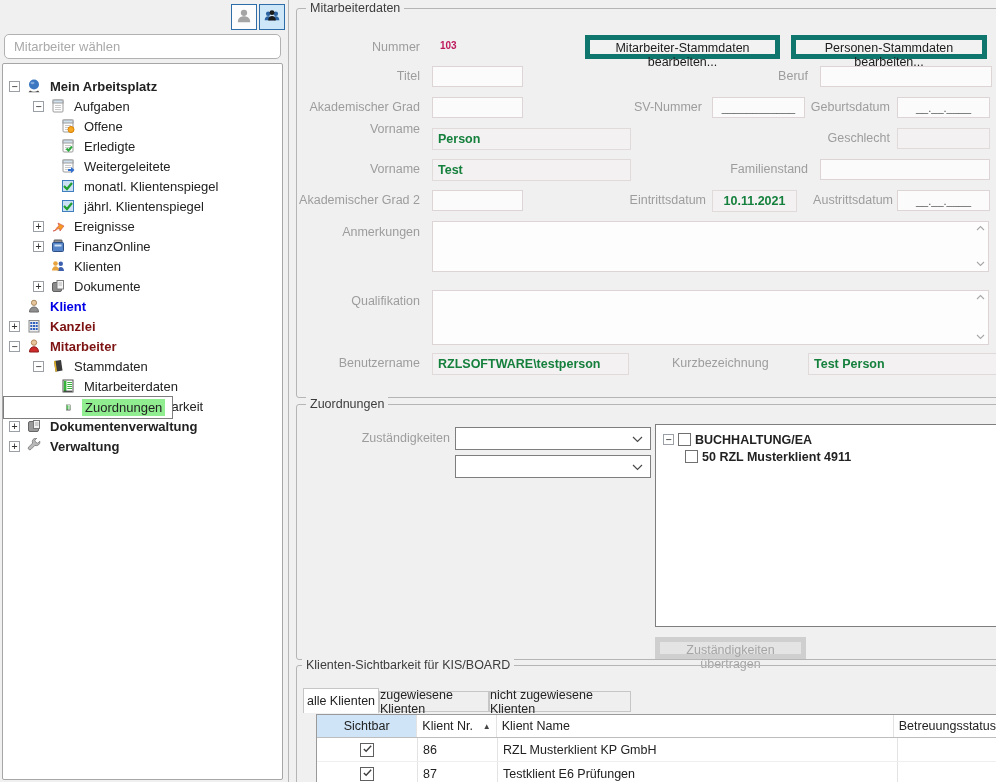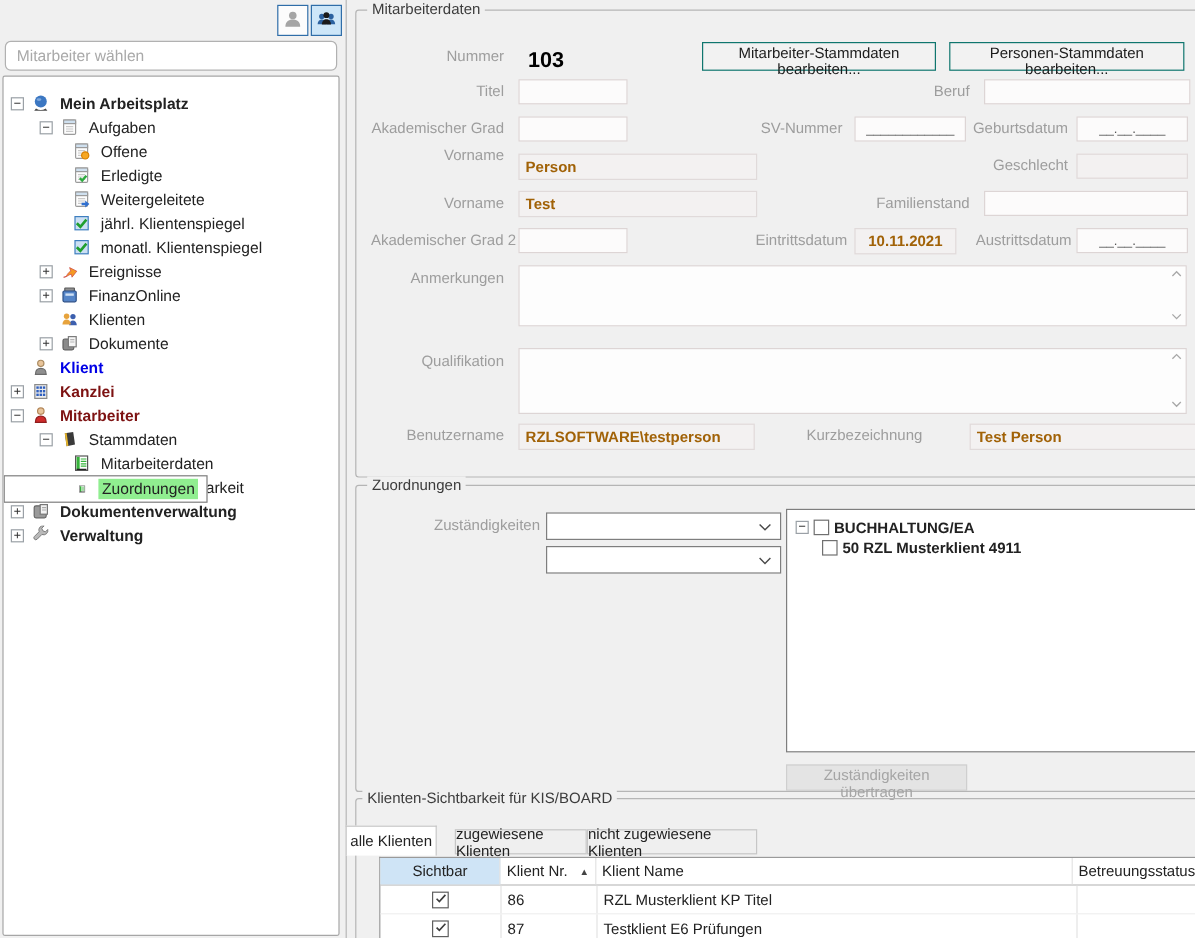--- a/index.html
+++ b/index.html
@@ -26,32 +26,32 @@
   .tlabel{padding:1px 3px}
   .trow.sel .tlabel{background:#90ee90}
   .b{font-weight:bold}
   #sep{position:absolute;left:288px;top:0;width:1px;height:782px;background:#b7b7b7}
   
   .grp{position:absolute;border:1px solid #b5b5b5;border-radius:3px;box-sizing:border-box}
   .legend{position:absolute;top:-8px;background:#f0f0f0;padding:0 4px;color:#3c3c3c;font-size:12.5px;white-space:nowrap}
   
   .flabel{position:absolute;color:#9d9d9d;text-align:right;white-space:nowrap}
   .inp{position:absolute;box-sizing:border-box;height:21px;border:1px solid #ddd5d5;background:#fcfbfb;
-       padding:0 5px;font:12.5px "Liberation Sans",sans-serif;color:#a16207;outline:none}
+       padding:0 5px;font:12.5px "Liberation Sans",sans-serif;color:#15803d;outline:none}
   .inp.filled{background:#f3f1f1;border-color:#e0dada;font-weight:bold;height:22px}
   .inp.mask{text-align:center;color:#555;font-size:11px;letter-spacing:0}
   .inp.center{text-align:center}
-  .btn{position:absolute;box-sizing:border-box;border:1px solid #0f766e;background:#f2f2f2;
+  .btn{position:absolute;box-sizing:border-box;border:5px solid #0f766e;background:#f2f2f2;
        font:12.5px "Liberation Sans",sans-serif;color:#1c1c1c;height:24px;cursor:pointer}
   .btn.disabled{background:#e4e4e4;border-color:#cfcfcf;color:#a5a5a5}
   .ta{position:absolute;box-sizing:border-box;border:1px solid #ddd5d5;background:#fdfdfd;resize:none;
       padding:2px 14px 2px 5px;font:12.5px "Liberation Sans",sans-serif;outline:none}
   .sarrow{position:absolute;width:9px;height:6px}
   .sarrow svg{width:9px;height:6px;display:block}
-  .gval{position:absolute;font-weight:bold;color:#000000;font-size:18px}
+  .gval{position:absolute;font-weight:bold;color:#be185d;font-size:10px}
   
   .sel{position:absolute;box-sizing:border-box;height:23px;background:#fff;border:1px solid #7e7e7e;
        display:flex;align-items:center;justify-content:flex-end;padding-right:7px;cursor:pointer}
   .sel svg{width:11px;height:7px}
   #zu-tree{position:absolute;left:655px;top:424px;width:345px;height:203px;background:#fff;
            border:1px solid #7e7e7e;box-sizing:border-box;padding-top:6px}
   .zrow{display:flex;align-items:center;height:17px;gap:4px;font-weight:bold;font-size:12.5px}
   .zrow.z0{padding-left:7px}.zrow.z1{padding-left:29px}
   .cb{width:13px;height:13px;border:1px solid #707070;background:#fff;flex:0 0 13px;box-sizing:border-box}
   
@@ -161,31 +161,31 @@
         <span class="tlabel">Weitergeleitete</span>
       </div>
       <div class="trow lvl2">
         <span class="exp"></span>
         <span class="ticon">
           <svg viewBox="0 0 16 16">
             <rect x="2.5" y="2.5" width="11" height="11" fill="#cce0f4" stroke="#3f7fbf"></rect>
             <path d="M4 8 l3 3 5-6" stroke="#1f9f2f" stroke-width="2.2" fill="none"></path>
           </svg>
         </span>
-        <span class="tlabel">jährl. Klientenspiegel</span>
+        <span class="tlabel">monatl. Klientenspiegel</span>
       </div>
       <div class="trow lvl2">
         <span class="exp"></span>
         <span class="ticon">
           <svg viewBox="0 0 16 16">
             <rect x="2.5" y="2.5" width="11" height="11" fill="#cce0f4" stroke="#3f7fbf"></rect>
             <path d="M4 8 l3 3 5-6" stroke="#1f9f2f" stroke-width="2.2" fill="none"></path>
           </svg>
         </span>
-        <span class="tlabel">monatl. Klientenspiegel</span>
+        <span class="tlabel">jährl. Klientenspiegel</span>
       </div>
       <div class="trow lvl1">
         <span class="exp box">+</span>
         <span class="ticon">
           <svg viewBox="0 0 16 16">
             <path d="M3 13 C6 13 6 9 9 8 L8 5 L14 8 L10 13 L9.5 10.5 C6 11 6.5 13 3 13 z" fill="#f59a23" stroke="#c44" stroke-width="0.6"></path>
           </svg>
         </span>
         <span class="tlabel">Ereignisse</span>
       </div>
@@ -374,21 +374,21 @@
   <span class="flabel" style="left:300px;top:122px;width:120px">Vorname</span>
   <input class="inp filled" style="left: 432px; top: 128px; width: 199px;" value="Person">
   <span class="flabel" style="left:800px;top:131px;width:90px">Geschlecht</span>
   <input class="inp" style="left: 897px; top: 128px; width: 93px; background: rgb(243, 241, 241); border-color: rgb(224, 218, 218);" value="">
 
   <span class="flabel" style="left:300px;top:162px;width:120px">Vorname</span>
   <input class="inp filled" style="left: 432px; top: 159px; width: 199px;" value="Test">
   <span class="flabel" style="left:718px;top:162px;width:90px">Familienstand</span>
   <input class="inp" style="left: 820px; top: 159px; width: 170px;" value="">
 
-  <span class="flabel" style="left:300px;top:193px;width:130px">Akademischer Grad 2</span>
+  <span class="flabel" style="left:290px;top:193px;width:130px">Akademischer Grad 2</span>
   <input class="inp" style="left: 432px; top: 190px; width: 91px;" value="">
   <span class="flabel" style="left:618px;top:193px;width:88px">Eintrittsdatum</span>
   <input class="inp filled center" style="left: 712px; top: 190px; width: 85px;" value="10.11.2021">
   <span class="flabel" style="left:800px;top:193px;width:93px">Austrittsdatum</span>
   <input class="inp mask" style="left: 897px; top: 190px; width: 93px;" value="__.__.____">
 
   <span class="flabel" style="left:300px;top:225px;width:120px">Anmerkungen</span>
   <textarea class="ta" style="left: 432px; top: 221px; width: 557px; height: 51px;"></textarea>
   <span class="sarrow" style="left:976px;top:225px">
       <svg viewBox="0 0 9 6">
@@ -443,21 +443,21 @@
     <div class="zrow z1">
       <span class="cb"></span>
       <span>50 RZL Musterklient 4911</span>
     </div>
   </div>
   <button class="btn disabled" style="left:655px;top:637px;width:151px;height:22px" disabled="">Zuständigkeiten übertragen</button>
 
   <div class="grp" style="left:296px;top:665px;width:712px;height:150px">
     <span class="legend" style="left:5px">Klienten-Sichtbarkeit für KIS/BOARD</span>
   </div>
-  <div class="tab active" style="left:288px;top:688px;width:76px;height:25px">alle Klienten</div>
+  <div class="tab active" style="left:303px;top:688px;width:76px;height:25px">alle Klienten</div>
   <div class="tab" style="left:379px;top:691px;width:110px;height:21px">zugewiesene Klienten</div>
   <div class="tab" style="left:489px;top:691px;width:142px;height:21px">nicht zugewiesene Klienten</div>
 
   <div id="ktable">
     <div class="khead">
       <div class="kcell c1">Sichtbar</div>
       <div class="kcell c2">
         <span>Klient Nr.</span>
         <span class="sort">▲</span>
       </div>
@@ -466,21 +466,21 @@
     </div>
     <div class="krow">
       <div class="kcell c1">
         <span class="cb14">
             <span><svg viewBox="0 0 12 12">
                 <polyline points="2,6.5 4.5,9 10,3" fill="none" stroke="#3d3d3d" stroke-width="1.5"></polyline>
               </svg></span>
           </span>
       </div>
       <div class="kcell c2">86</div>
-      <div class="kcell c3">RZL Musterklient KP Titel</div>
+      <div class="kcell c3">RZL Musterklient KP GmbH</div>
       <div class="kcell c4"></div>
     </div>
     <div class="krow">
       <div class="kcell c1">
         <span class="cb14">
             <span><svg viewBox="0 0 12 12">
                 <polyline points="2,6.5 4.5,9 10,3" fill="none" stroke="#3d3d3d" stroke-width="1.5"></polyline>
               </svg></span>
           </span>
       </div>

